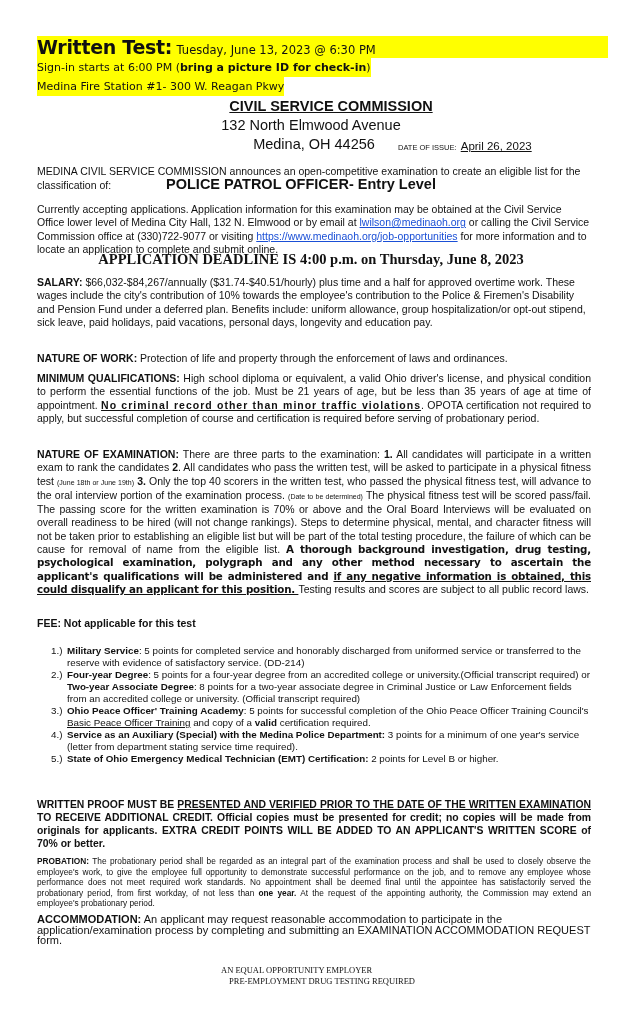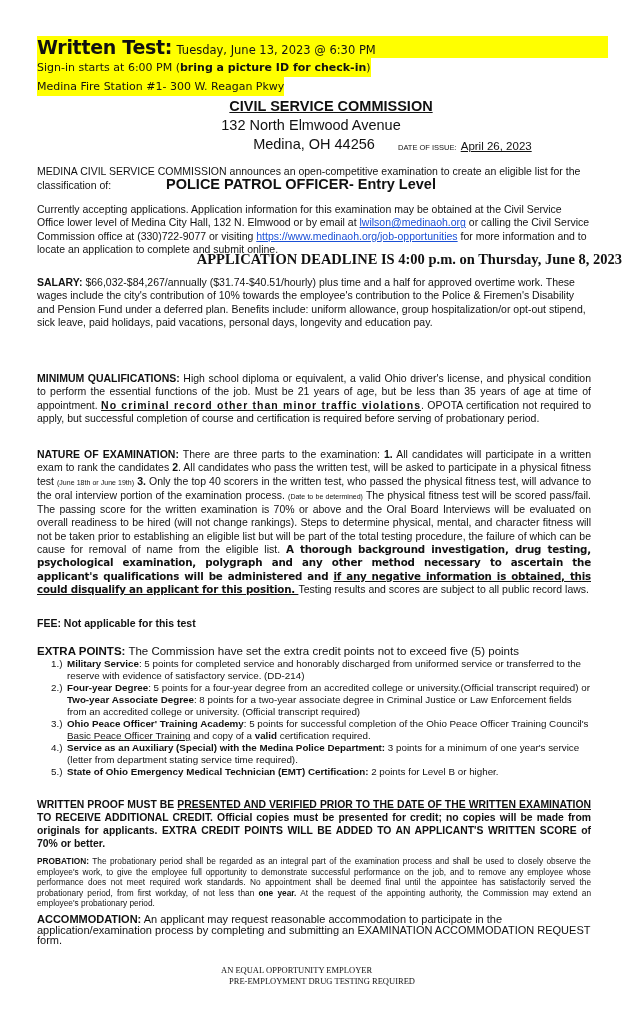--- a/index.html
+++ b/index.html
@@ -19,21 +19,21 @@
   .addr1 { left:0; width:622px; text-align:center; top:117px; font-size:14.5px; box-sizing:border-box; }
   .addr2 { left:0; width:622px; text-align:center; top:136px; font-size:14.5px; padding-left:6px; box-sizing:border-box; }
   .doi { left:398px; top:140px; font-size:7.5px; }
   .doi .val { font-size:11.5px; text-decoration:underline; margin-left:2px; }
   .txt { position:absolute; left:37px; width:554px; font-size:10.5px; line-height:13.3px; }
   .justify { text-align:justify; }
   .intro { top:165px; }
   .intro .cls { font-size:14.5px; font-weight:bold; margin-left:52px; }
   .apply { top:203px; }
   a.lnk { color:#1a4fd6; text-decoration:underline; }
-  .deadline { position:absolute; left:0; width:622px; text-align:right; top:251px; font-family:"Liberation Serif", serif;
+  .deadline { position:absolute; left:0; width:622px; text-align:center; top:251px; font-family:"Liberation Serif", serif;
               font-weight:bold; font-size:14.5px; padding-right:0; box-sizing:border-box; }
   .salary { top:276px; }
   .now { top:352px; }
   .minq { top:372px; }
   .minq .nocrim { font-weight:bold; text-decoration:underline; letter-spacing:1px; }
   .exam { top:448px; }
   .exam .small { font-size:7px; }
   .exam .bigb { font-family:"DejaVu Sans", sans-serif; font-weight:bold; font-size:10.3px; letter-spacing:-0.2px; }
   .exam .u { text-decoration:underline; }
   .fee { top:617px; font-weight:bold; }
@@ -71,29 +71,29 @@
     <span>MEDINA CIVIL SERVICE COMMISSION announces an open-competitive examination to create an eligible list for the classification of:</span>
     <span class="cls">POLICE PATROL OFFICER- Entry Level</span>
   </div>
 
   <div class="txt apply"><span>Currently accepting applications.  Application information for this examination may be obtained at the Civil Service Office lower level of Medina City Hall, 132 N. Elmwood or by email at </span><a class="lnk" href="#">lwilson@medinaoh.org</a><span> or calling the Civil Service Commission office at (330)722-9077 or visiting </span><a class="lnk" href="#">https://www.medinaoh.org/job-opportunities</a><span> for more information and to locate an application to complete and submit online.</span></div>
 
   <div class="deadline">APPLICATION DEADLINE IS 4:00 p.m. on Thursday, June 8, 2023</div>
 
   <div class="txt salary"><b>SALARY:</b><span> $66,032-$84,267/annually ($31.74-$40.51/hourly) plus time and a half for approved overtime work. These wages include the city's contribution of 10% towards the employee's contribution to the Police &amp; Firemen's Disability and Pension Fund under a deferred plan.  Benefits include: uniform allowance, group hospitalization/or opt-out stipend, sick leave, paid holidays, paid vacations, personal days, longevity and education pay.</span></div>
 
+  <div class="txt now"><b>NATURE OF WORK:</b><span>  Protection of life and property through the enforcement of laws and ordinances.</span></div>
 
   <div class="txt justify minq"><b>MINIMUM QUALIFICATIONS:</b><span>  High school diploma or equivalent, a valid Ohio driver's license, and physical condition to perform the essential functions of the job.  Must be 21 years of age, but be less than 35 years of age at time of appointment. </span><span class="nocrim">No criminal record other than minor traffic violations</span><span>. OPOTA certification not required to apply, but successful completion of course and certification is required before serving of probationary period.</span></div>
 
   <div class="txt justify exam"><b>NATURE OF EXAMINATION:</b><span> There are three parts to the examination: </span><b>1.</b><span> All candidates will participate in a written exam to rank the candidates </span><b>2</b><span>. All candidates who pass the written test, will be asked to participate in a physical fitness test </span><span class="small">(June 18th or June 19th)</span><b> 3.</b><span> Only the top 40 scorers in the written test, who passed the physical fitness test, will advance to the oral interview portion of the examination process. </span><span class="small">(Date to be determined)</span><span> The physical fitness test will be scored pass/fail. The passing score for the written examination is 70% or above and the Oral Board Interviews will be evaluated on overall readiness to be hired (will not change rankings).  Steps to determine physical, mental, and character fitness will not be taken prior to establishing an eligible list but will be part of the total testing procedure, the failure of which can be cause for removal of name from the eligible list. </span><span class="bigb">A thorough background investigation, drug testing, psychological examination, polygraph and any other method necessary to ascertain the applicant's qualifications will be administered and </span><span class="bigb u">if any negative information is obtained, this could disqualify an applicant for this position. </span><span> Testing results and scores are subject to all public record laws.</span></div>
 
   <div class="txt fee">FEE: Not applicable for this test</div>
 
   <div class="txt extra">
-    <div class="head"><b>EXTRA POINTS:</b><span>  The Commission have set the extra credit points not to exceed five (5) points</span></div>
     <ol>
       <li><span class="num">1.)</span><b>Military Service</b><span>: 5 points for completed service and honorably discharged from uniformed service or transferred to the reserve with evidence of satisfactory service. (DD-214)</span></li>
       <li><span class="num">2.)</span><b>Four-year Degree</b><span>: 5 points for a four-year degree from an accredited college or university.(Official transcript required) or</span><br><b>Two-year Associate Degree</b><span>: 8 points for a two-year associate degree in Criminal Justice or Law Enforcement fields from an accredited college or university. (Official transcript required)</span></li>
       <li><span class="num">3.)</span><b>Ohio Peace Officer' Training Academy</b><span>: 5 points for successful completion of the Ohio Peace Officer Training Council's </span><span class="u">Basic Peace Officer Training</span><span> and copy of a </span><b>valid</b><span> certification required.</span></li>
       <li><span class="num">4.)</span><b>Service as an Auxiliary (Special) with the Medina Police Department:</b><span> 3 points for a minimum of one year's service (letter from department stating service time required).</span></li>
       <li><span class="num">5.)</span><b>State of Ohio Emergency Medical Technician (EMT) Certification:</b><span> 2 points for Level B or higher.</span></li>
     </ol>
   </div>
 
   <div class="txt proof"><span>WRITTEN PROOF MUST BE </span><span class="u">PRESENTED AND VERIFIED PRIOR TO THE DATE OF THE WRITTEN EXAMINATION </span><span>TO RECEIVE ADDITIONAL CREDIT.  Official copies must be presented for credit; no copies will be made from originals for applicants. EXTRA CREDIT POINTS WILL BE ADDED TO AN APPLICANT'S WRITTEN SCORE of 70% or better.</span></div>

